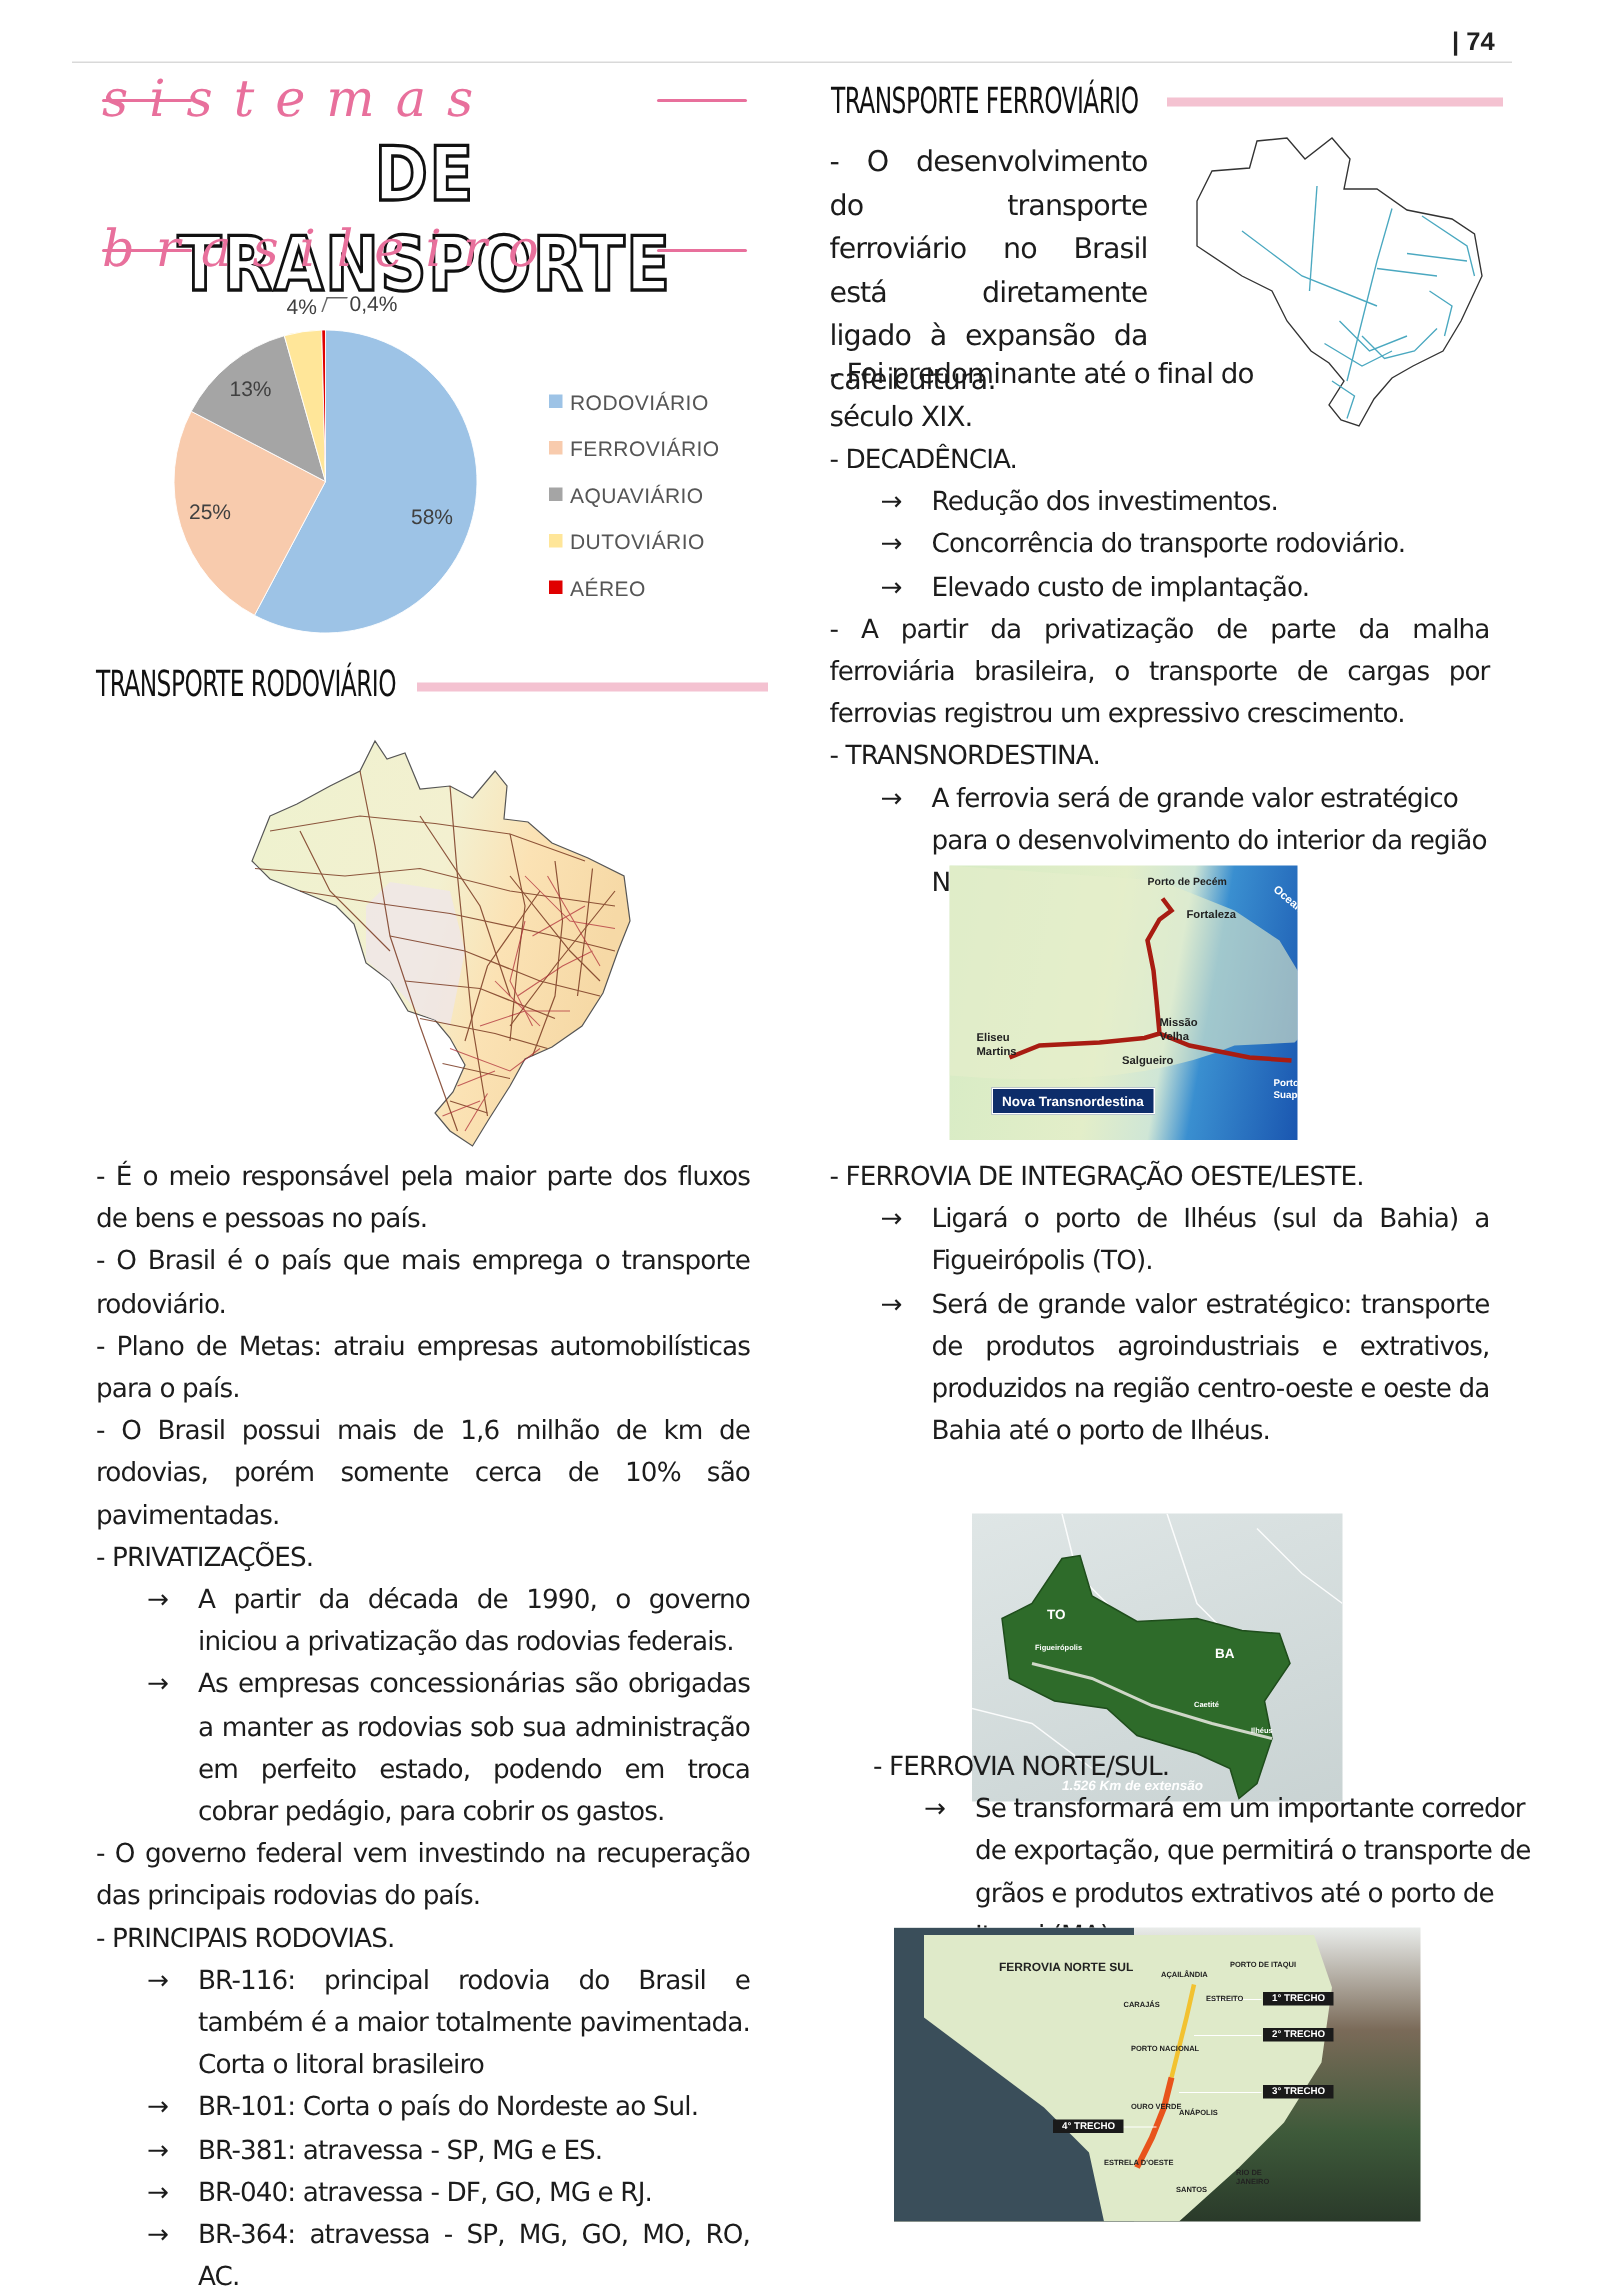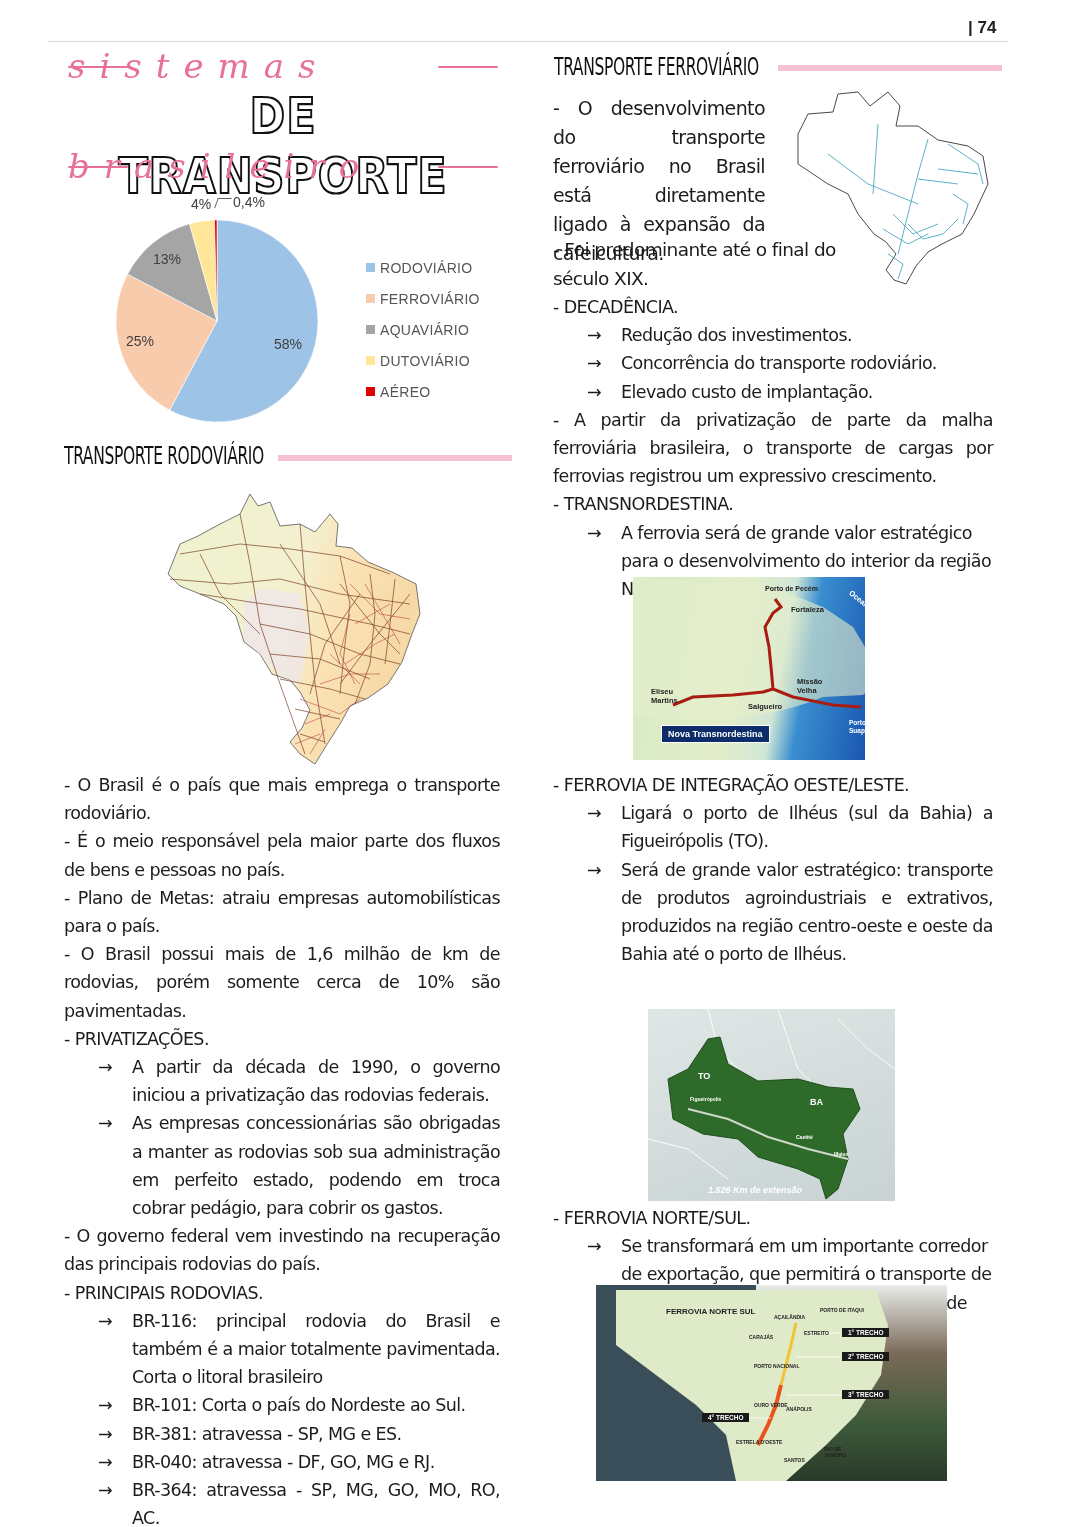--- a/index.html
+++ b/index.html
@@ -145,22 +145,22 @@
       <path d="M155,260 L180,250"></path>
         <path d="M170,270 L185,245"></path>
         <path d="M190,170 L220,200"></path>
       <path d="M225,100 L260,160"></path>
         <path d="M210,130 L200,170 L215,200"></path>
     </g>
   </svg>
 </div>
 
 <div class="txt just" style="left:64px; top:771px; width:436px;">
+  <p>- É o meio responsável pela maior parte dos fluxos de bens e pessoas no país.</p>
   <p>- O Brasil é o país que mais emprega o transporte rodoviário.</p>
-  <p>- É o meio responsável pela maior parte dos fluxos de bens e pessoas no país.</p>
   <p>- Plano de Metas: atraiu empresas automobilísticas para o país.</p>
   <p>- O Brasil possui mais de 1,6 milhão de km de rodovias, porém somente cerca de 10% são pavimentadas.</p>
   <p>- PRIVATIZAÇÕES.</p>
   <div class="ind1">
     <div class="arrow-item">
         <span class="arrow">→</span>
         <span class="arrow-text">A partir da década de 1990, o governo iniciou a privatização das rodovias federais.</span>
       </div>
     <div class="arrow-item">
         <span class="arrow">→</span>
@@ -245,21 +245,21 @@
 </div>
 
 <div class="img-box" style="left:633px; top:577px; width:232px; height:183px; background:linear-gradient(100deg,#d6ebc4 0%,#e3eec9 45%,#cfe6d6 62%,#3a8fd0 72%,#1a56b0 100%);">
   <svg width="278" height="183" viewBox="0 0 278 183" style="position:absolute;left:0;top:0;">
     <path d="M0,140 Q120,150 190,120 L230,118 L250,100 L220,50 L190,30 L140,10 L0,0 Z" fill="#e6efcc" opacity="0.6"></path>
     <path d="M40,128 L60,120 L100,118 L130,115 L140,112 M140,112 L160,120 L200,128 L228,130 M140,112 L138,90 L136,70 L132,50 L140,36 L148,30 L142,22" stroke="#a81c12" stroke-width="3" fill="none"></path>
   </svg>
   <span class="map-label" style="left:132px; top:8px; font-size:7px;">Porto de Pecém</span>
   <span class="map-label" style="left:158px; top:28px; font-size:7.5px;">Fortaleza</span>
   <span class="map-label" style="left:210px; top:30px; font-size:7.5px; color:#fff; transform:rotate(40deg);">Oceano Atlântico</span>
-  <span class="map-label" style="left:140px; top:100px; font-size:7.5px; width:32px; white-space:normal; line-height:9px;margin-left:24px;">Missão Velha</span>
+  <span class="map-label" style="left:140px; top:100px; font-size:7.5px; width:32px; white-space:normal; line-height:9px;">Missão Velha</span>
   <span class="map-label" style="left:115px; top:125px; font-size:7.5px;">Salgueiro</span>
   <span class="map-label" style="left:18px; top:110px; font-size:7.5px; width:34px; white-space:normal; line-height:9px;">Eliseu Martins</span>
   <span class="map-label" style="left:236px; top:126px; font-size:8px; color:#fff;margin-left:40px;">Recife</span>
   <span class="map-label" style="left:216px; top:142px; font-size:6.5px; color:#fff; width:30px; white-space:normal; line-height:8px;">Porto de Suape</span>
   <span class="map-label" style="left:28px; top:148px; font-size:9px; color:#fff; background:#0d2d6a; padding:3px 6px; border:1px solid #fff;">Nova Transnordestina</span>
 </div>
 
 <div class="txt" style="left:553px; top:771px; width:440px;">
   <p>- FERROVIA DE INTEGRAÇÃO OESTE/LESTE.</p>
   <div class="ind1 just">
@@ -286,21 +286,21 @@
     <path d="M40,100 L80,110 L120,128 L160,140 L200,150" stroke="#cfd7c8" stroke-width="2" fill="none"></path>
   </svg>
   <span class="map-label" style="left:50px; top:62px; font-size:9px; color:#fff;">TO</span>
   <span class="map-label" style="left:162px; top:88px; font-size:9px; color:#fff;">BA</span>
   <span class="map-label" style="left:42px; top:87px; font-size:5px; color:#fff;">Figueirópolis</span>
   <span class="map-label" style="left:148px; top:125px; font-size:5px; color:#fff;">Caetité</span>
   <span class="map-label" style="left:186px; top:142px; font-size:5px; color:#fff;">Ilhéus</span>
   <span class="map-label" style="left:60px; top:176px; font-size:9px; color:#fff; font-style:italic;">1.526 Km de extensão</span>
 </div>
 
-<div class="txt" style="left:553px; top:1164px; width:440px;margin-top:40px;">
+<div class="txt" style="left:582px; top:1164px; width:440px;">
   <p>- FERROVIA NORTE/SUL.</p>
   <div class="ind1">
     <div class="arrow-item">
         <span class="arrow">→</span>
         <span class="arrow-text">Se transformará em um importante corredor de exportação, que permitirá o transporte de grãos e produtos extrativos até o porto de Itaqui (MA).</span>
       </div>
   </div>
 </div>
 
 <div class="img-box" style="left:596px; top:1285px; width:351px; height:196px; background:linear-gradient(180deg,#e9ecea 0%,#7a6a58 35%,#3e5a3a 70%,#2a3a2a 100%);">

